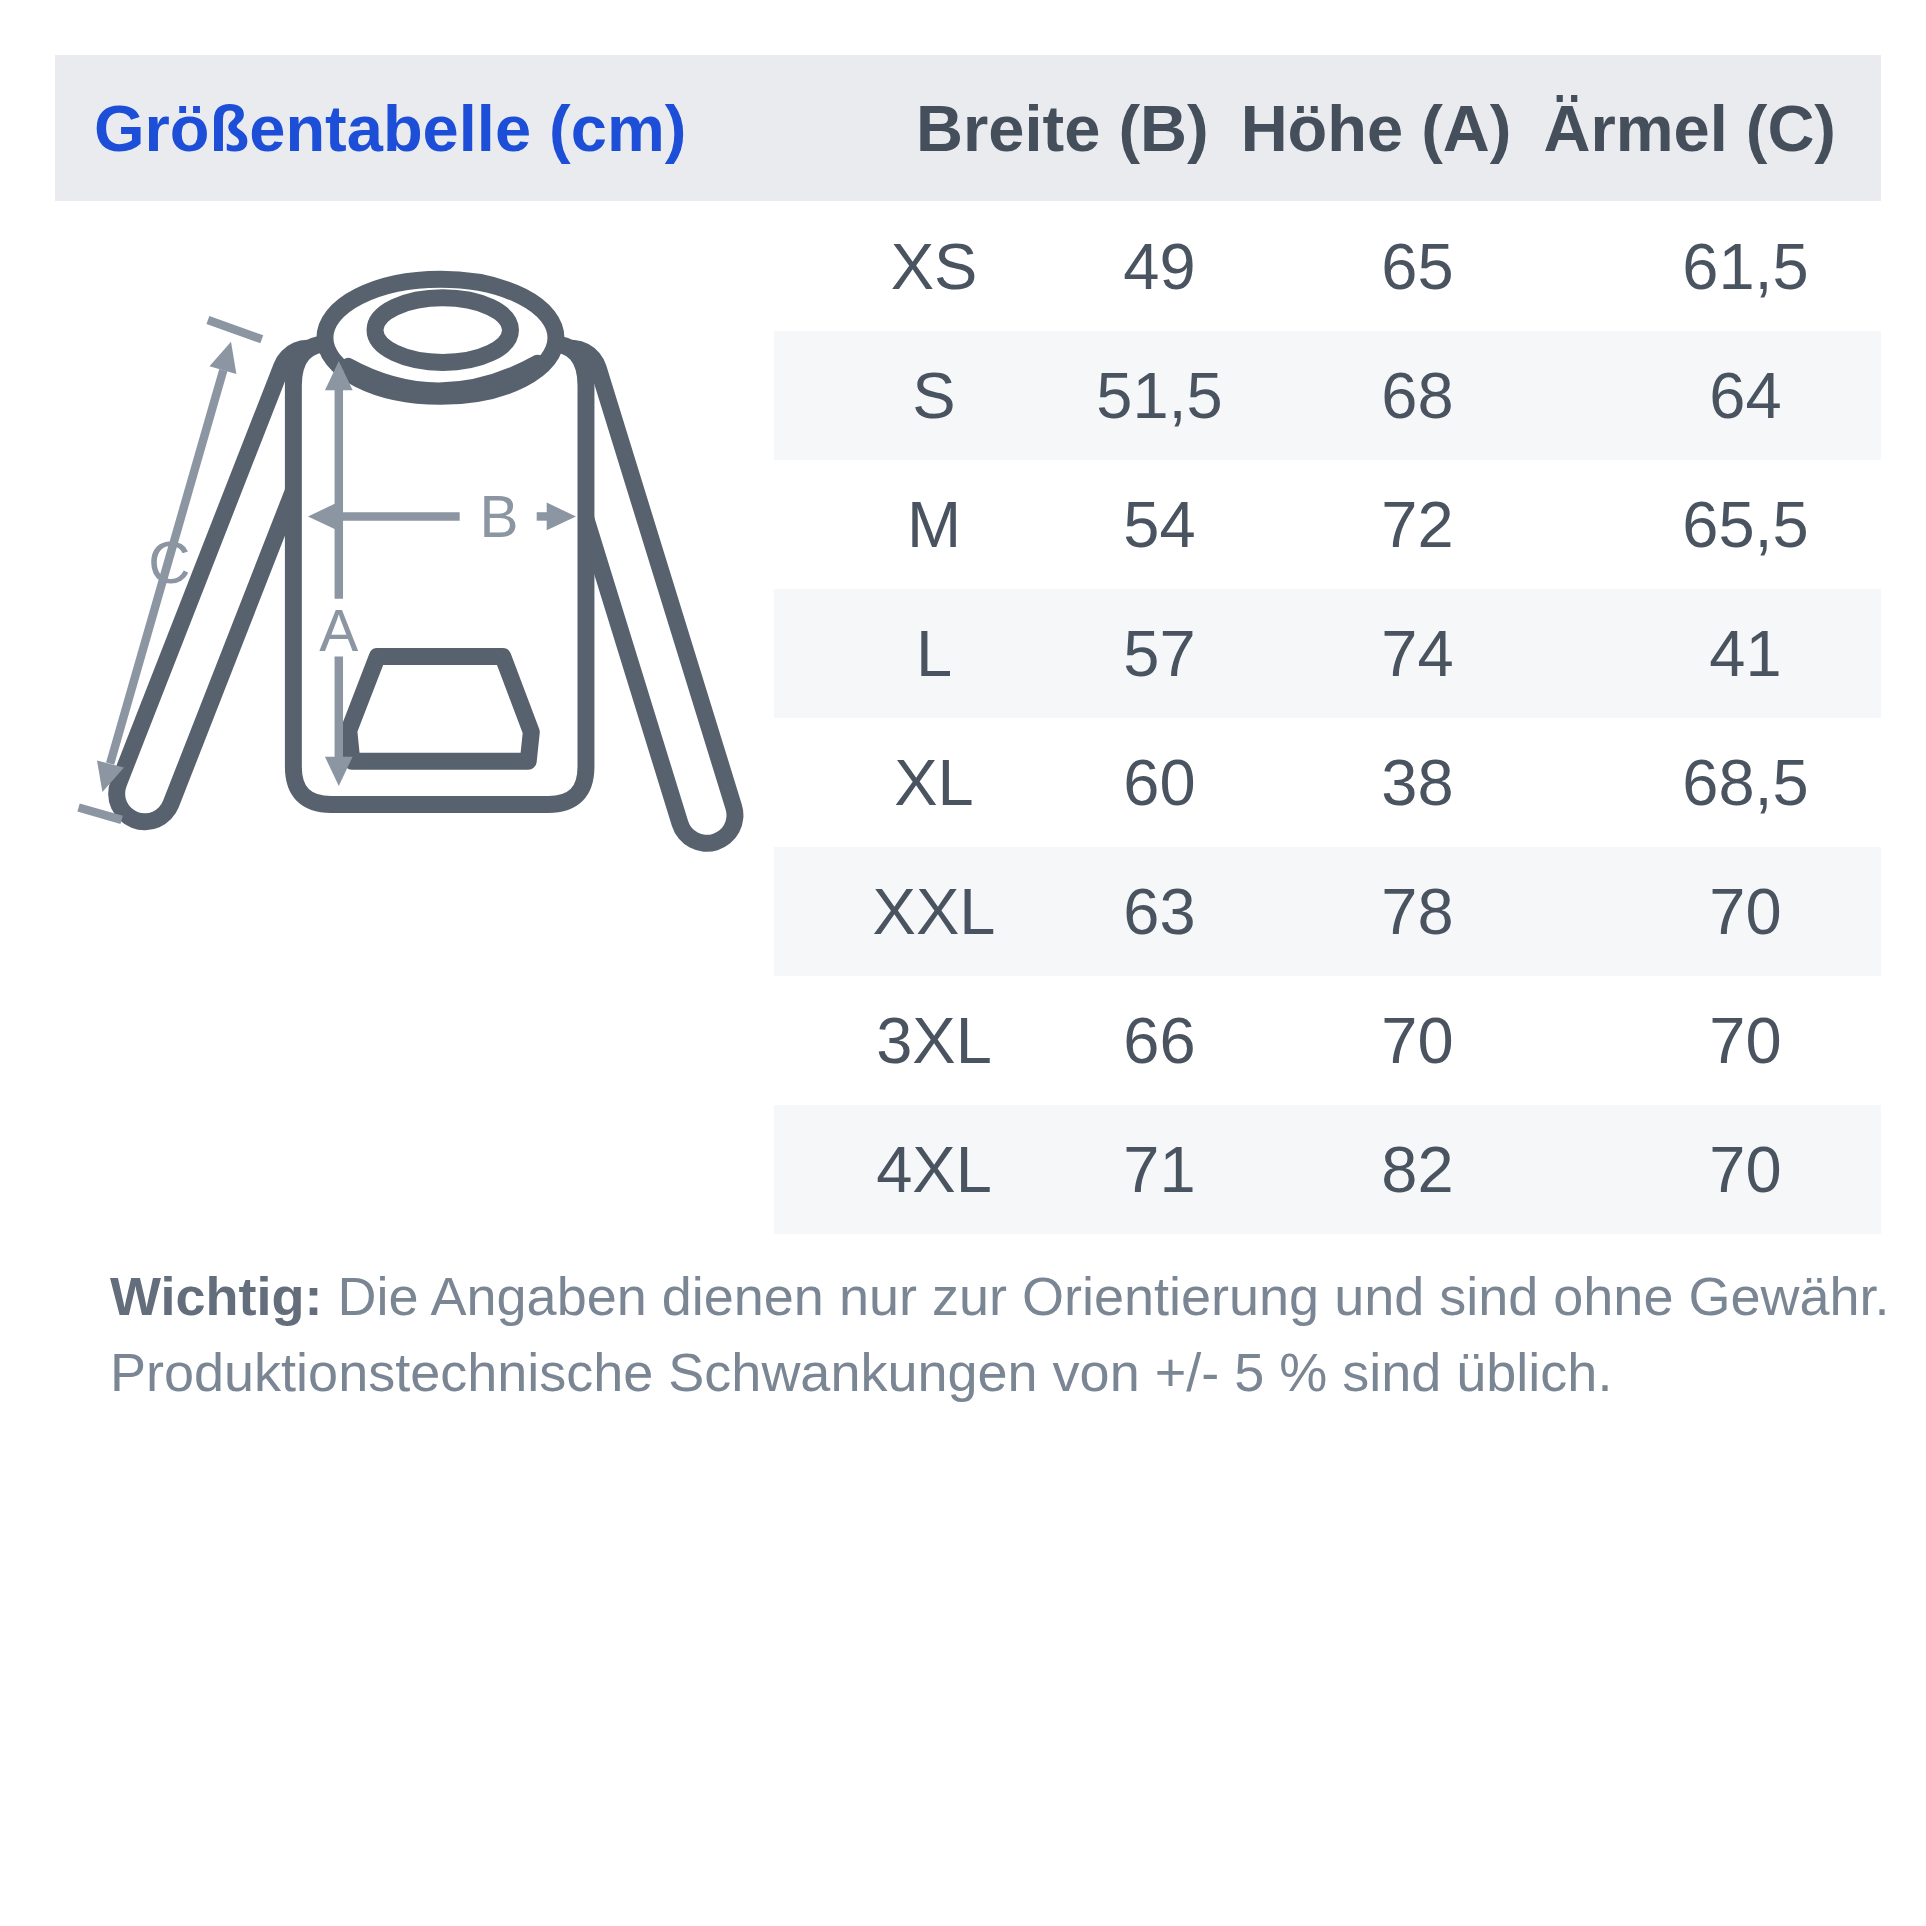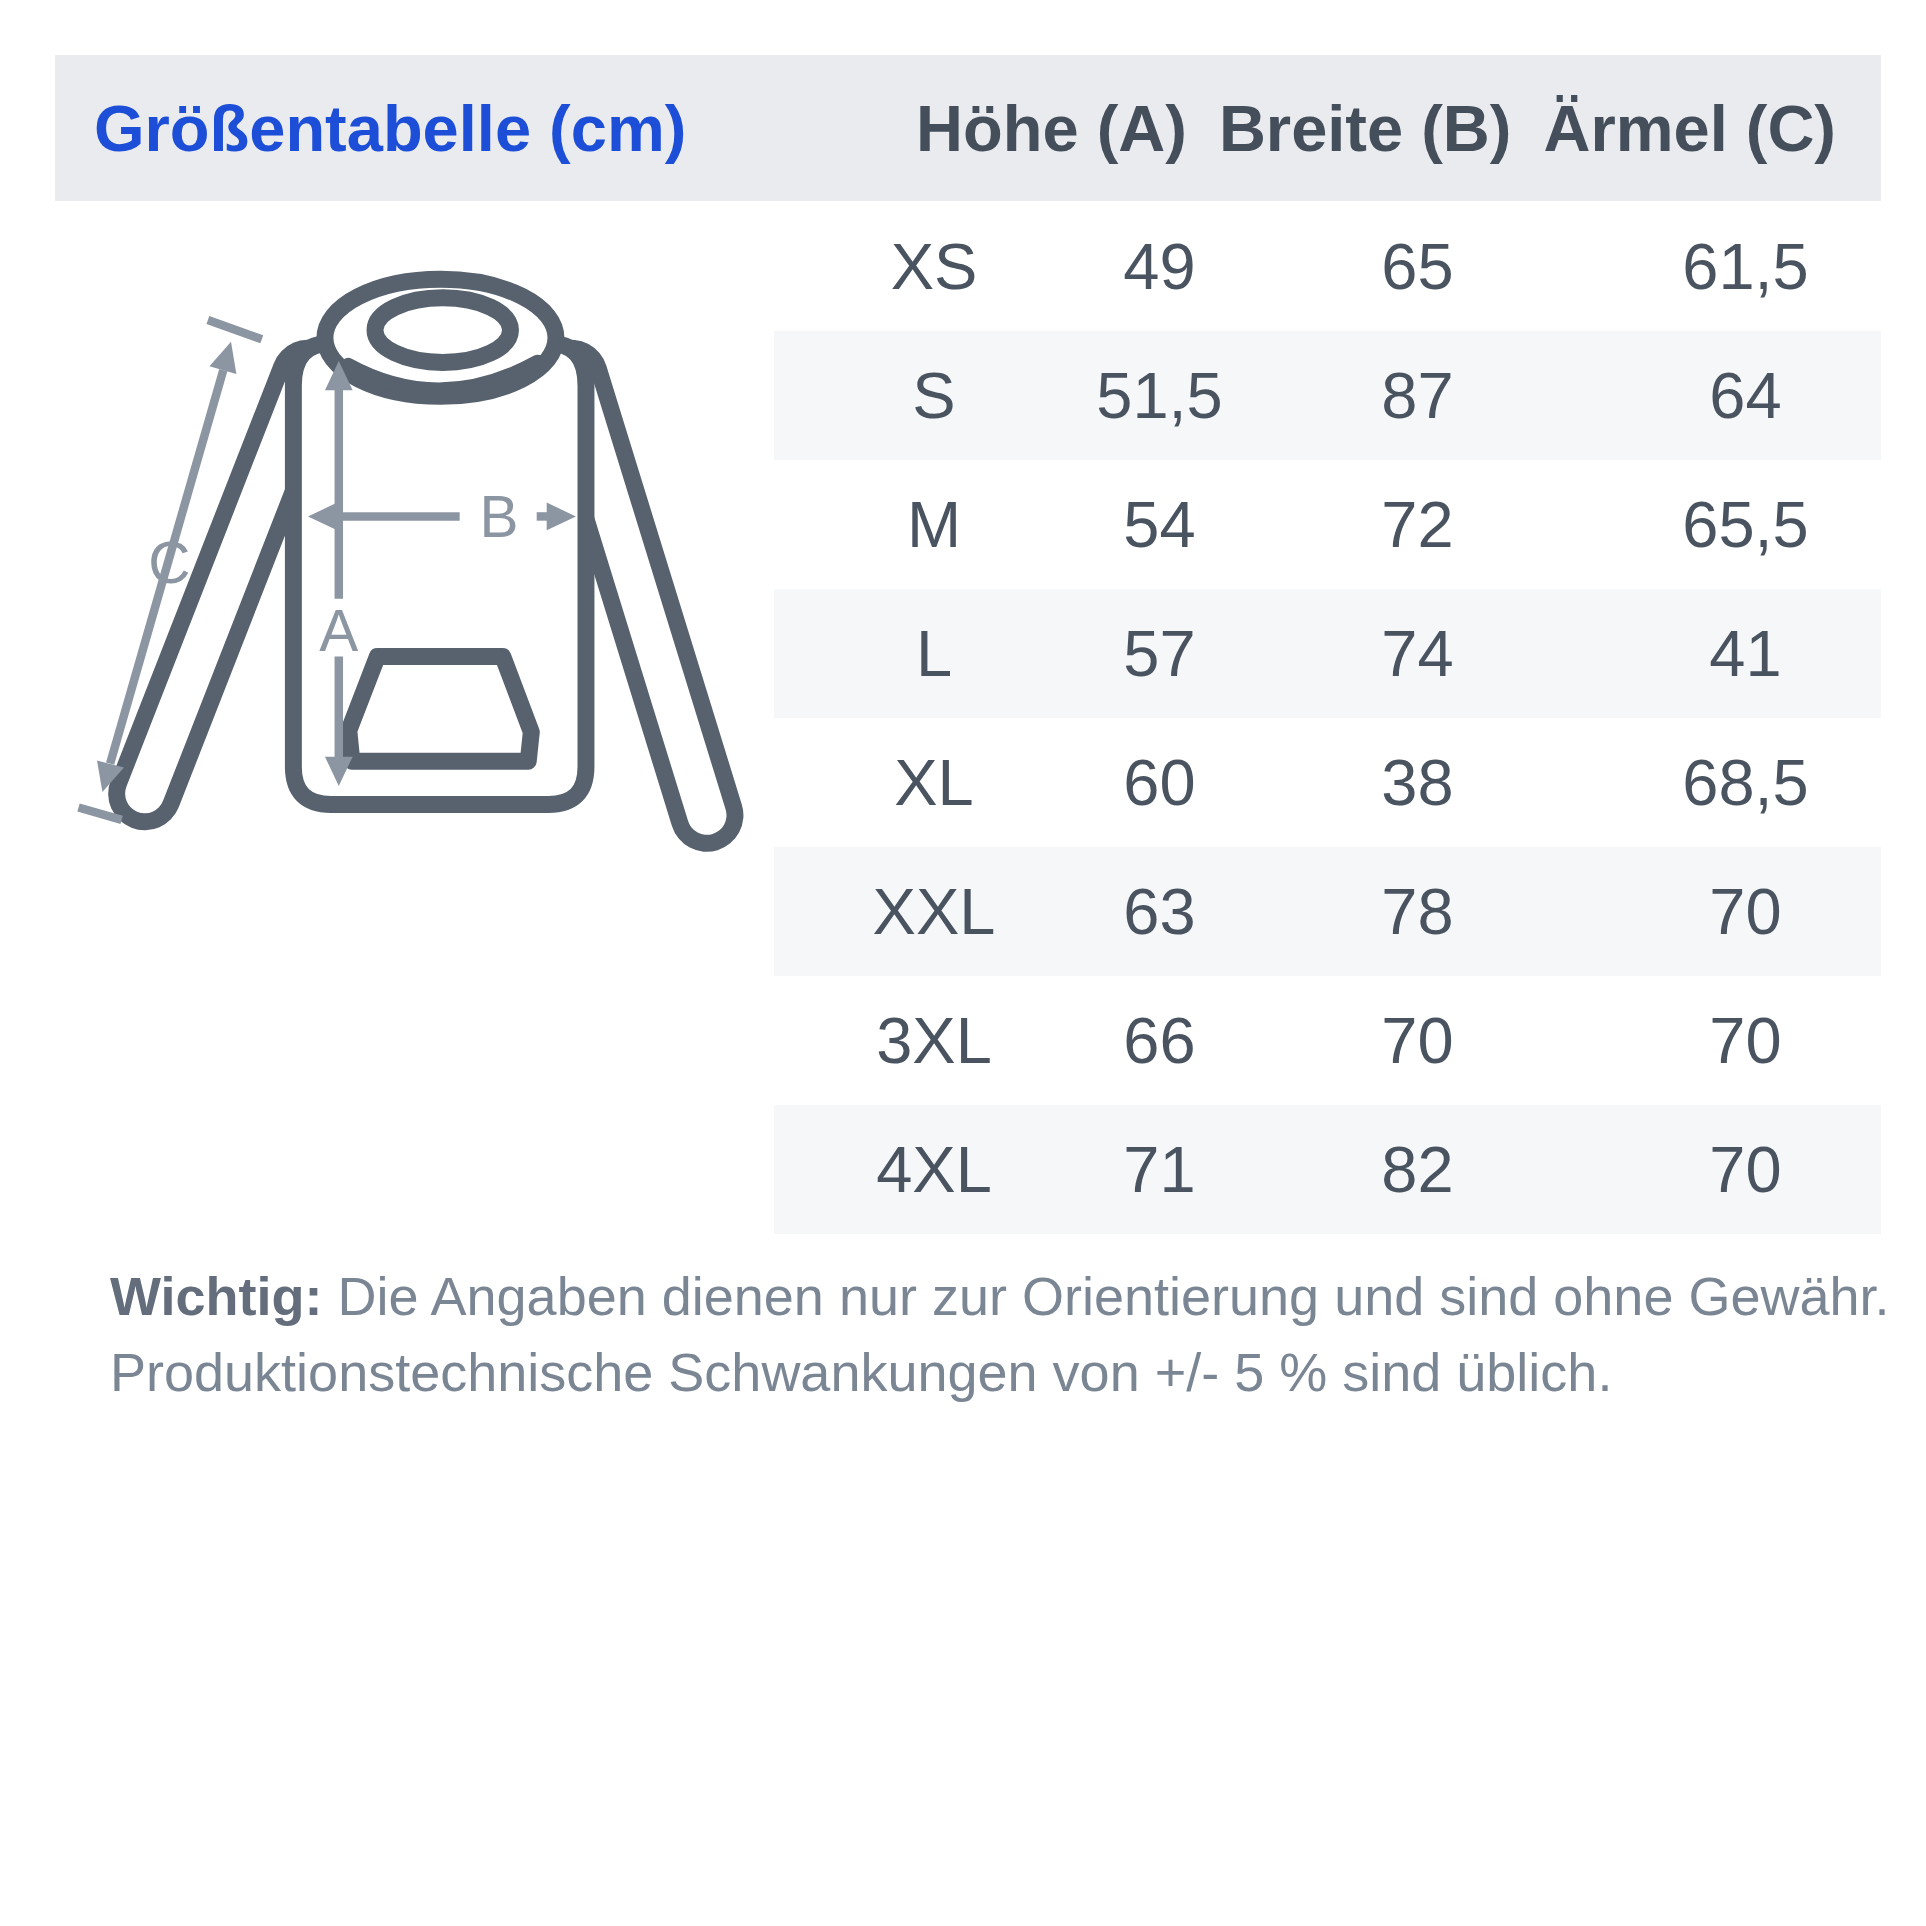--- a/index.html
+++ b/index.html
@@ -60,22 +60,22 @@
   }
 </style>
 </head>
 <body>
 
 <div class="page">
 
   <div class="header-bar">
     <div class="header-title">Größentabelle (cm)</div>
     <div class="header-cols">
+      <div class="header-col">Breite (B)</div>
       <div class="header-col">Höhe (A)</div>
-      <div class="header-col">Breite (B)</div>
       <div class="header-col">Ärmel (C)</div>
     </div>
   </div>
 
   <svg class="hoodie-svg" width="693" height="609" viewBox="0 0 900 790">
 
     <g>
       <line x1="300" y1="148" x2="88" y2="690" stroke="#57626e" stroke-width="95" stroke-linecap="round"></line>
       <line x1="300" y1="148" x2="88" y2="690" stroke="#ffffff" stroke-width="51" stroke-linecap="round"></line>
     </g>
@@ -123,21 +123,21 @@
   <div class="size-table">
     <div class="size-row">
       <div class="cell">XS</div>
       <div class="cell">49</div>
       <div class="cell">65</div>
       <div class="cell">61,5</div>
     </div>
     <div class="size-row alt">
       <div class="cell">S</div>
       <div class="cell">51,5</div>
-      <div class="cell">87</div>
+      <div class="cell">68</div>
       <div class="cell">64</div>
     </div>
     <div class="size-row">
       <div class="cell">M</div>
       <div class="cell">54</div>
       <div class="cell">72</div>
       <div class="cell">65,5</div>
     </div>
     <div class="size-row alt">
       <div class="cell">L</div>

